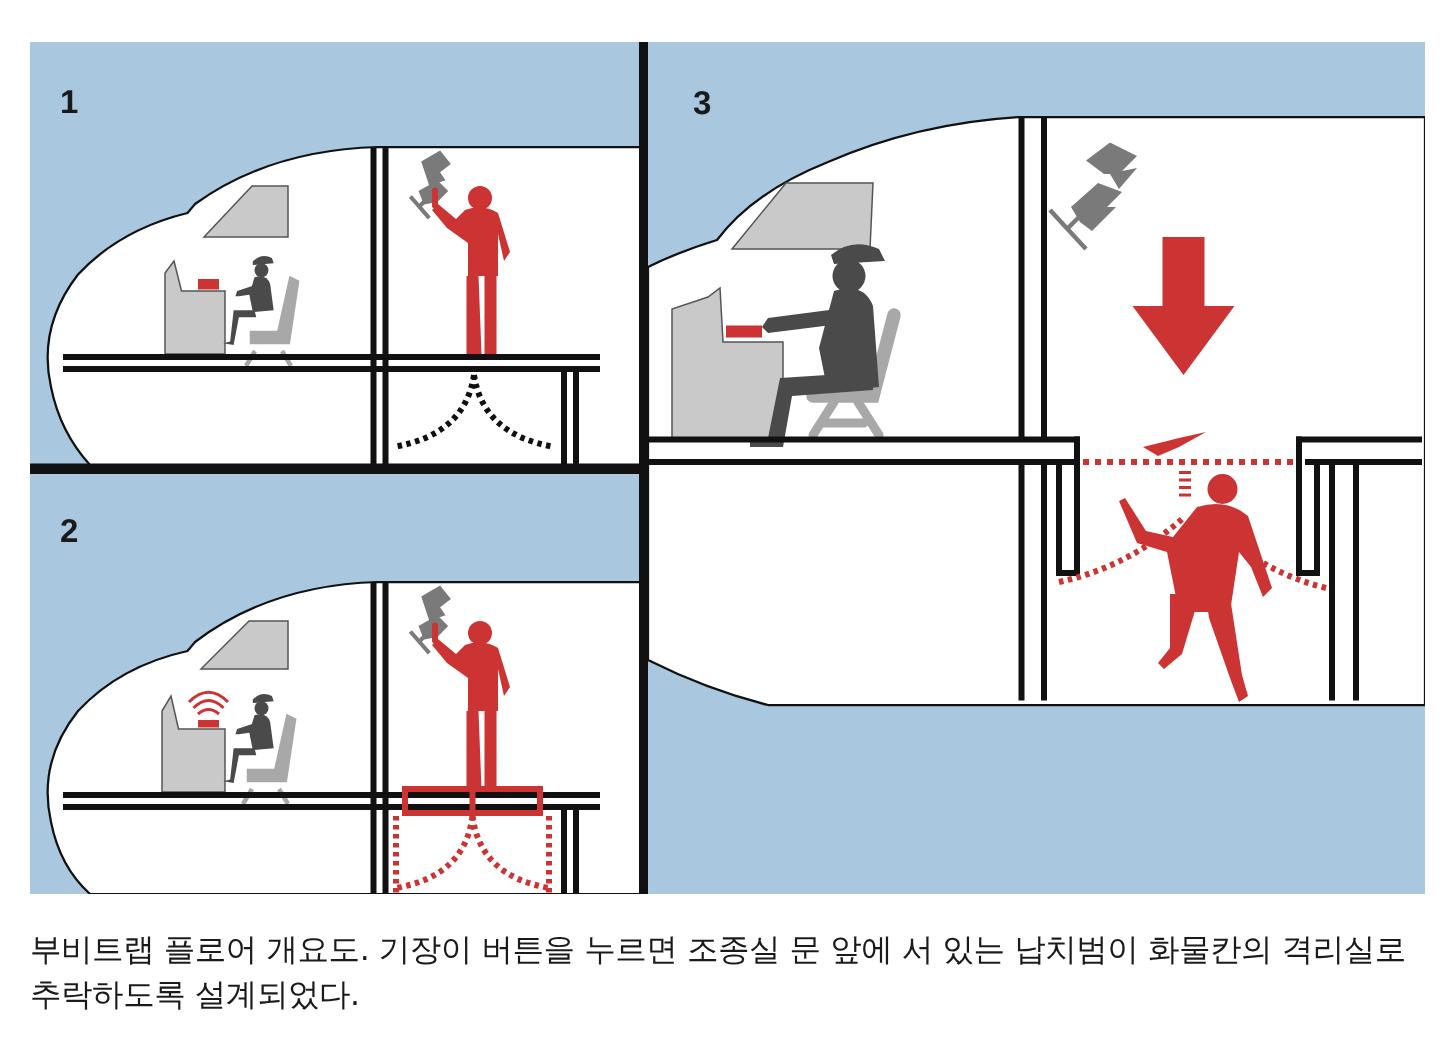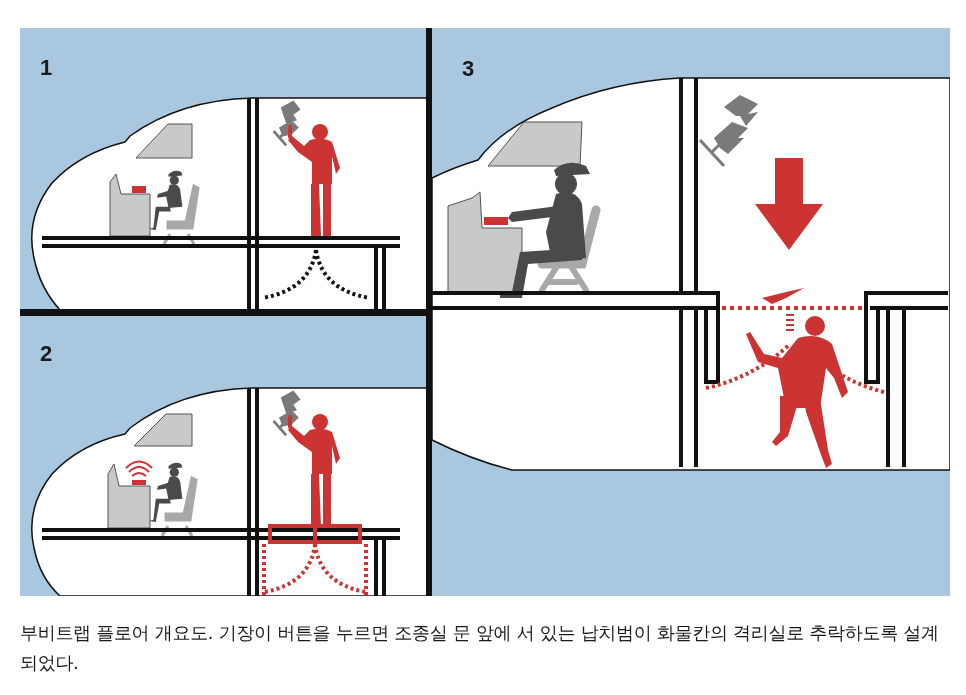--- a/index.html
+++ b/index.html
@@ -1,20 +1,20 @@
 <!DOCTYPE html>
 <html><head>
 <meta charset="utf-8">
 <style>
   html, body { margin:0; padding:0; background:#ffffff; }
   body { width:966px; height:695px; position:relative; overflow:hidden; font-family:"DejaVu Sans", sans-serif; }
   #figure { position:absolute; left:20px; top:28px; width:930px; height:568px; }
   #figure svg { display:block; }
   .panel-num { font-family:"Liberation Sans", sans-serif; font-weight:bold; font-size:22px; fill:#1a1a1a; }
-  #caption { position:absolute; left:20px; top:618px; width:935px; font-size:18px; line-height:30px; color:#1a1a1a; letter-spacing:-0.3px; }
+  #caption { position:absolute; left:20px; top:618px; width:935px; font-size:21px; line-height:30px; color:#1a1a1a; letter-spacing:-0.3px; }
 </style>
 </head>
 <body>
 
 <div id="figure">
 <svg width="930" height="568" viewBox="0 0 930 568" xmlns="http://www.w3.org/2000/svg">
   <defs>
     <g id="camera">
       <polygon points="-8,-36 6,-44 14,-34 6,-28 10,-22 -2,-18" fill="#7a7a7a"></polygon>
       <polygon points="-10,-14 4,-22 12,-14 4,-6 -6,-4" fill="#7a7a7a"></polygon>

